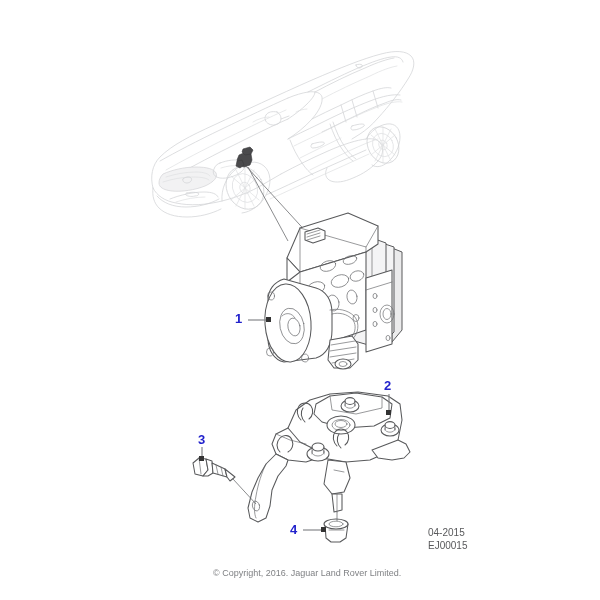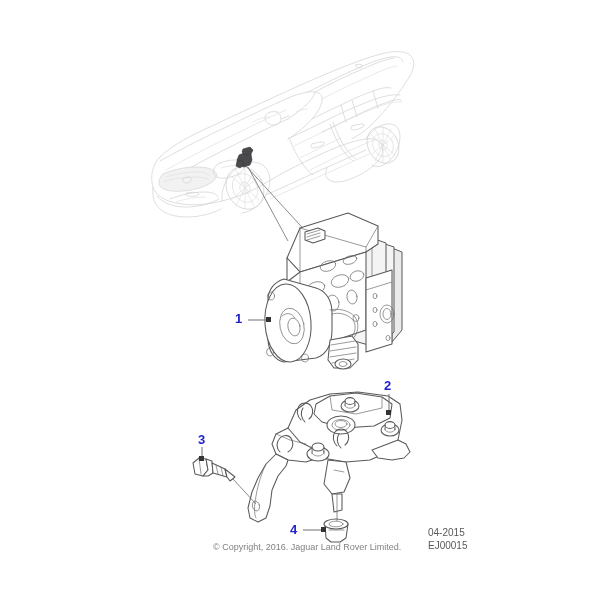--- a/index.html
+++ b/index.html
@@ -121,21 +121,21 @@
     left: 428px;
     top: 526px;
     font-size: 10px;
     line-height: 13px;
     color: #58595b;
     white-space: nowrap;
   }
   #copyright-line {
     position: absolute;
     left: 213px;
-    top: 542px;
+    top: 568px;
     font-size: 9px;
     color: #808285;
     white-space: nowrap;
   }
 </style>
 </head>
 <body>
 
 <div id="diagram-root">
 

